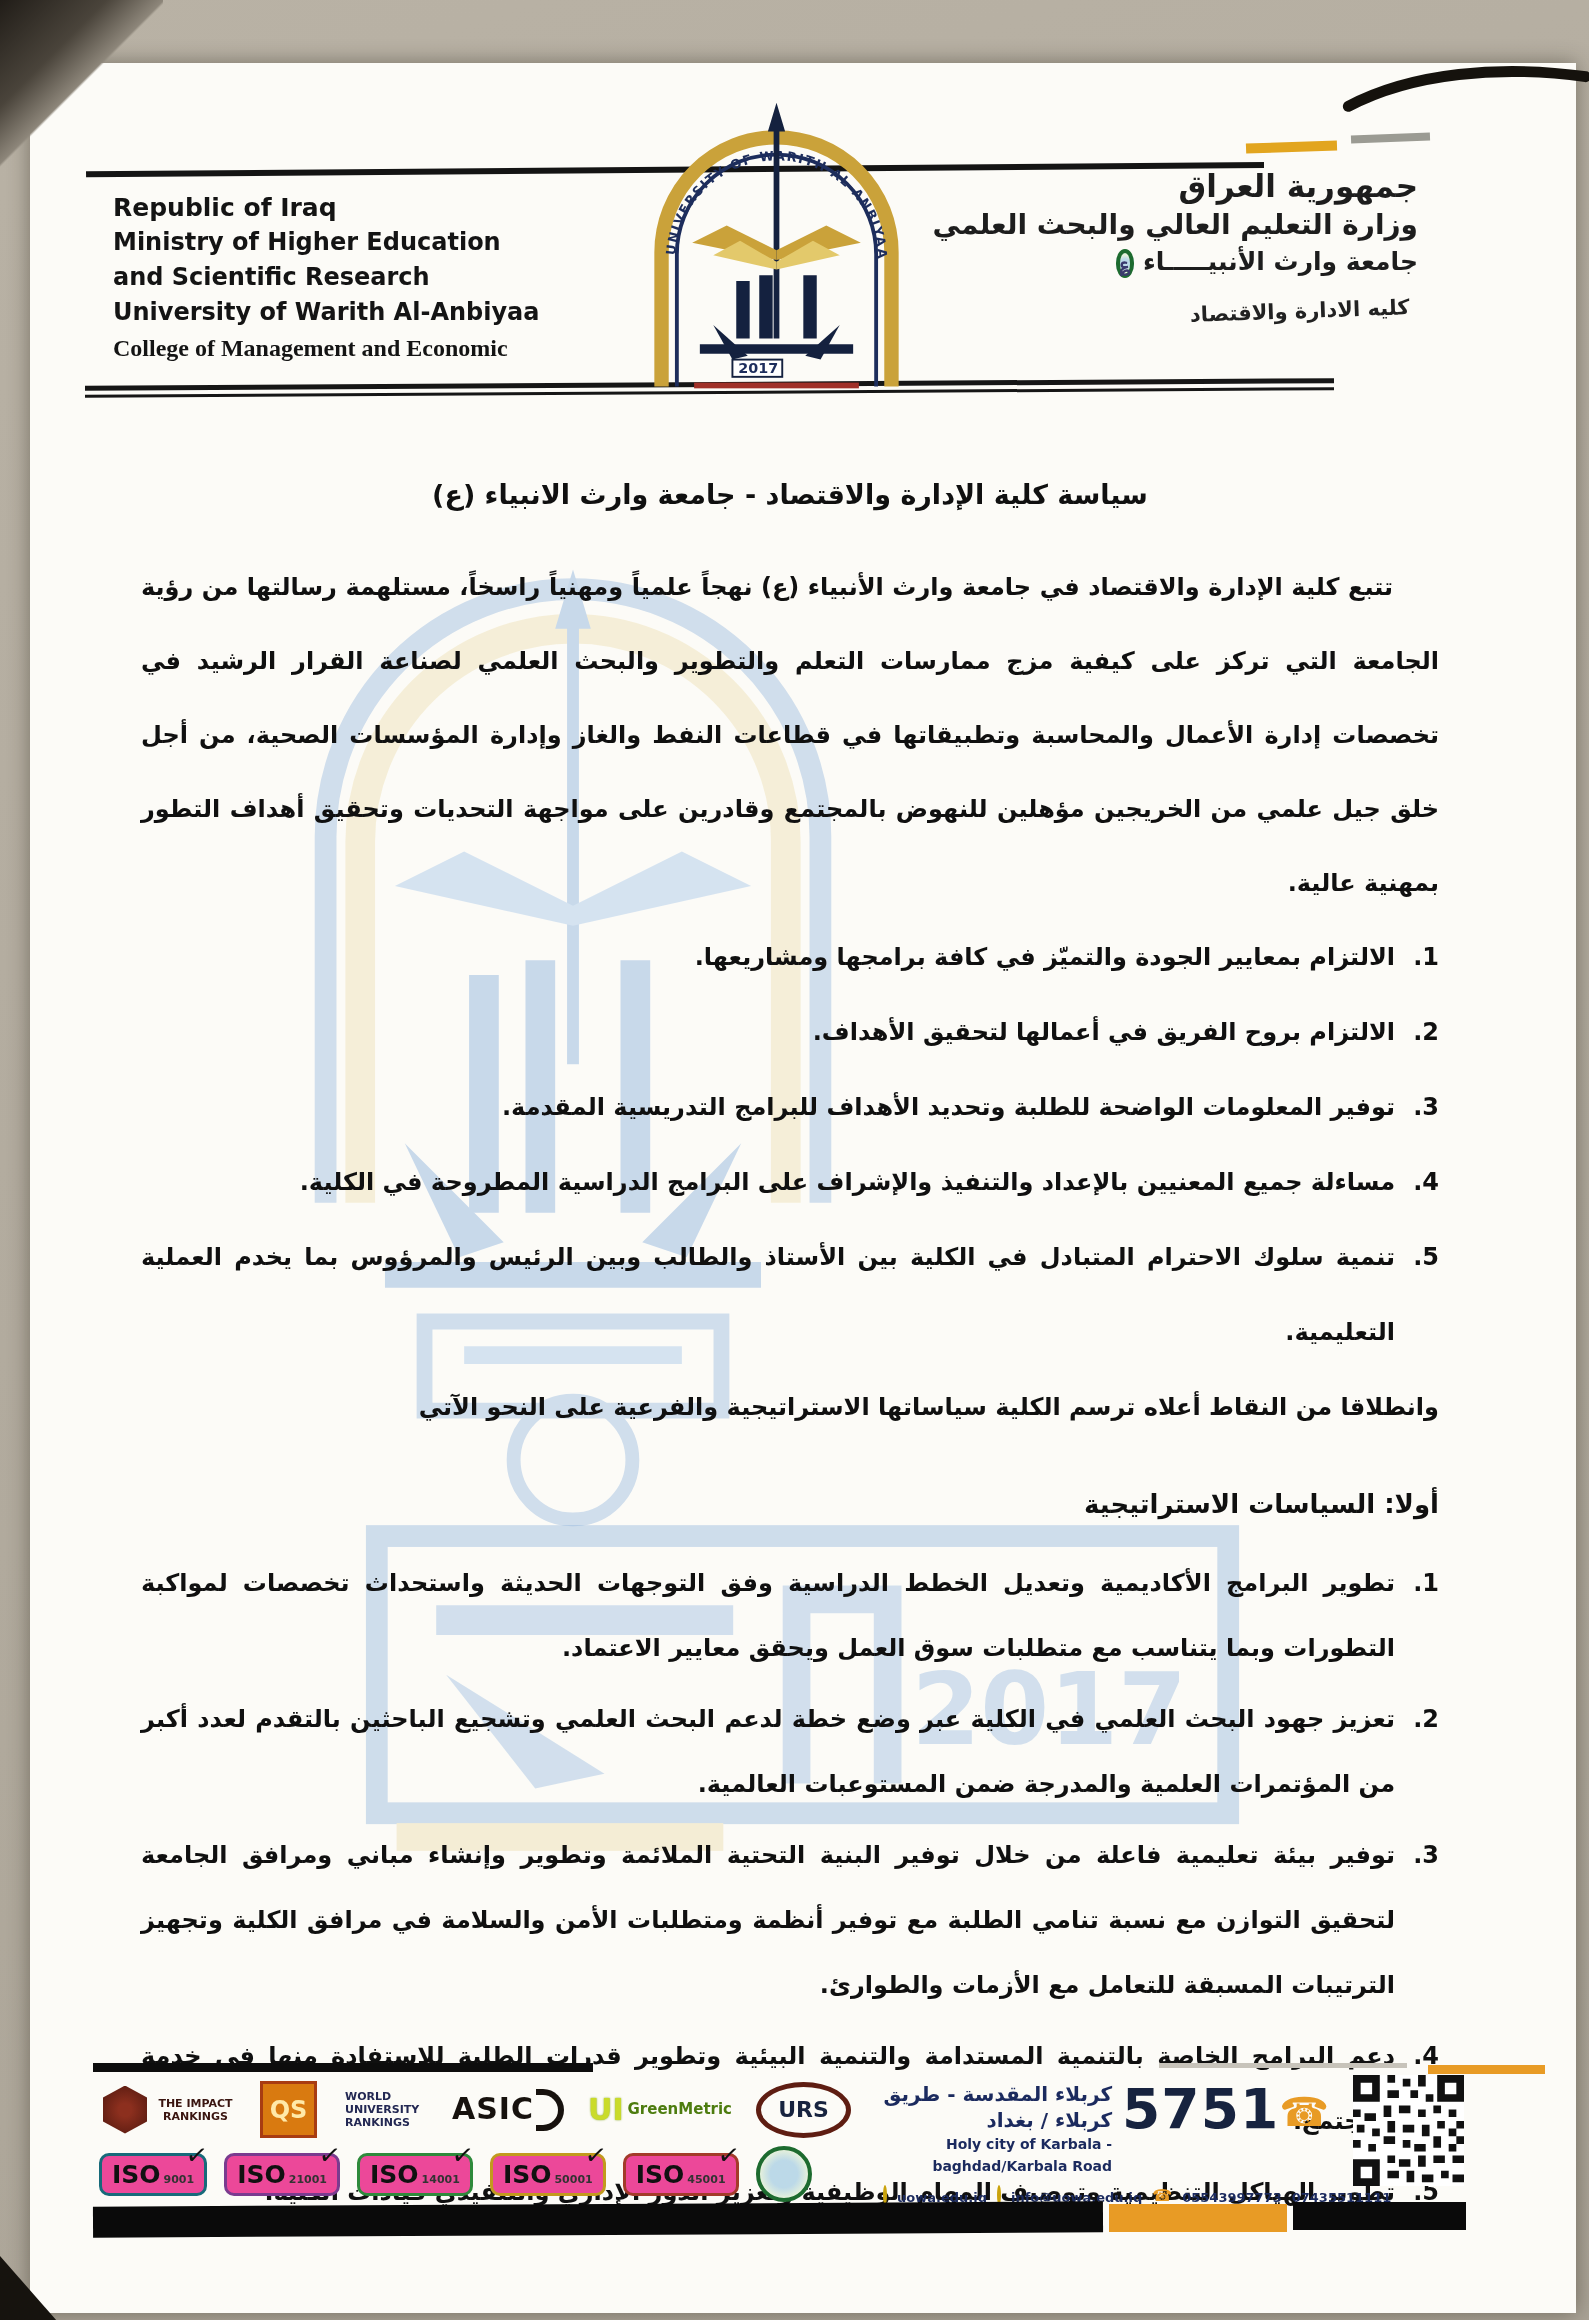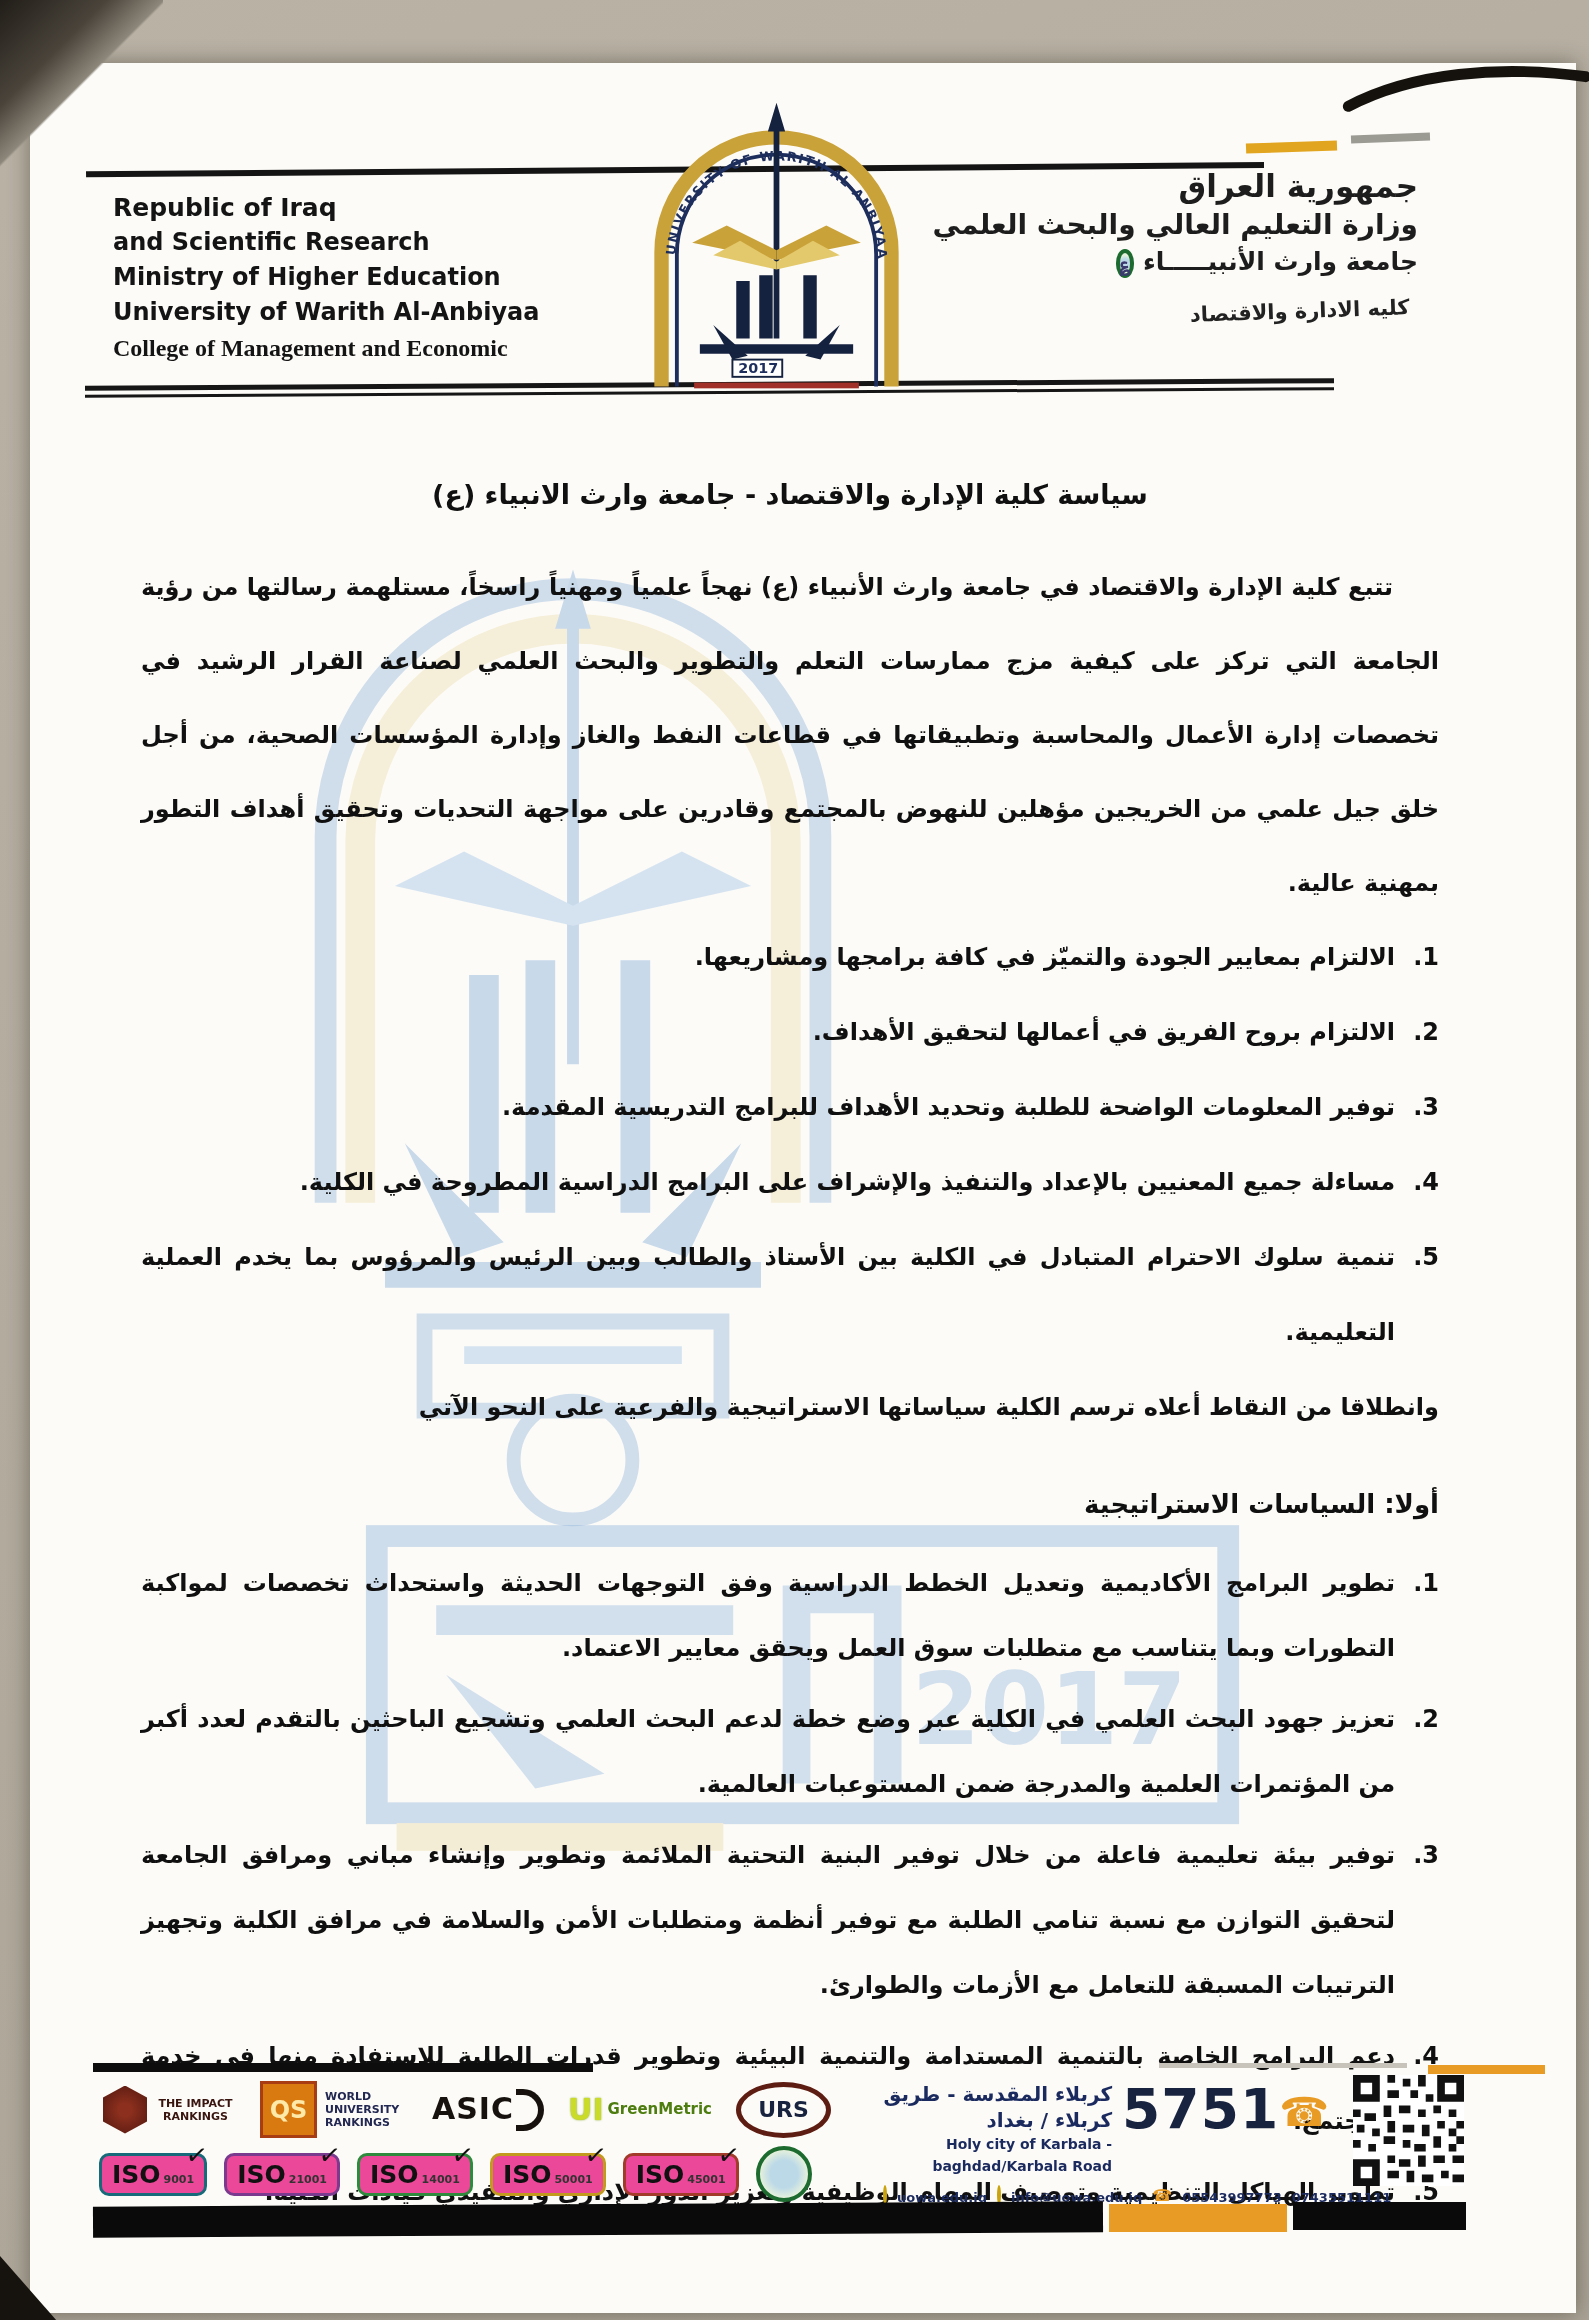--- a/index.html
+++ b/index.html
@@ -49,21 +49,21 @@
   .f-bar-grey-top{position:absolute;left:1129px;top:0;width:248px;height:5px;background:#c7c3ba;}
   .f-bar-black-bot{position:absolute;left:63px;top:141px;width:1010px;height:31px;background:#0a0a0a;transform:rotate(-0.3deg);}
   .f-bar-orange-bot{position:absolute;left:1079px;top:141px;width:178px;height:28px;background:#e89b25;}
   .f-bar-black-bot2{position:absolute;left:1263px;top:139px;width:173px;height:28px;background:#0a0a0a;}
   .f-logos{position:absolute;left:73px;top:16px;height:61px;display:flex;align-items:center;gap:24px;}
   .lg-impact{display:flex;align-items:center;gap:8px;}
   .hex{width:44px;height:48px;background:radial-gradient(circle at 50% 50%,#8c2f1e 20%,#5e1d12 80%);clip-path:polygon(50% 0,100% 25%,100% 75%,50% 100%,0 75%,0 25%);}
   .lg-impact .cap{font-size:11px;font-weight:800;color:#3a1510;width:81px;line-height:13px;text-align:center;}
   .lg-qs{display:flex;align-items:center;gap:8px;}
   .qs-box{width:51px;height:51px;background:#d97a10;color:#ffe9a8;font-weight:800;font-size:24px;display:flex;align-items:center;justify-content:center;border:3px solid #a83c12;}
-  .lg-qs .cap{font-size:11px;font-weight:800;color:#232853;width:83px;line-height:13px;}
+  .lg-qs .cap{font-size:11px;font-weight:800;color:#232853;width:83px;line-height:13px;margin-left:20px;}
   .lg-asic{font-size:30px;font-weight:800;color:#17120e;letter-spacing:1px;position:relative;}
   .asic-swoosh{display:inline-block;width:22px;height:30px;border:6px solid #17120e;border-left:none;border-radius:0 24px 24px 0;vertical-align:middle;margin-left:2px;}
   .lg-green{display:flex;align-items:center;gap:4px;}
   .ui-mark{font-size:30px;font-weight:800;color:#cadb2a;text-shadow:0 0 2px #7ba00f;}
   .lg-green .cap{font-size:15px;font-weight:800;color:#4d7c0f;line-height:15px;}
   .lg-urs{width:85px;height:46px;border:5px solid #5e1d12;border-radius:50%;display:flex;align-items:center;justify-content:center;font-weight:800;font-size:22px;color:#17233f;}
   .f-iso{position:absolute;left:69px;top:83px;display:flex;align-items:center;gap:17px;}
   .iso-badge{display:flex;align-items:baseline;gap:3px;border:3px solid #333;border-radius:10px;padding:4px 10px;background:#ec4899;position:relative;}
   .iso-badge .iso-word{font-size:25px;font-weight:800;color:#111;}
   .iso-badge .iso-num{font-size:11px;font-weight:800;color:#333;}
@@ -91,22 +91,22 @@
 
 <div class="scan">
   <div class="paper">
 
     <div class="hdr-rule"></div>
     <div class="hdr-dash-orange"></div>
     <div class="hdr-dash-grey"></div>
 
     <div class="hdr-en">
       <div class="l1">Republic of Iraq</div>
+      <div class="l">Ministry of Higher Education</div>
       <div class="l">and Scientific Research</div>
-      <div class="l">Ministry of Higher Education</div>
       <div class="l">University of Warith Al-Anbiyaa</div>
       <div class="l5">College of Management and Economic</div>
     </div>
 
     <div class="hdr-ar">
       <div class="a1">جمهورية العراق</div>
       <div class="a2">وزارة التعليم العالي والبحث العلمي</div>
       <div class="a3"><span>جامعة وارث الأنبيـــــاء</span> <span class="seal">؏</span></div>
     </div>
     <div class="hdr-dept">كليه الادارة والاقتصاد</div>

